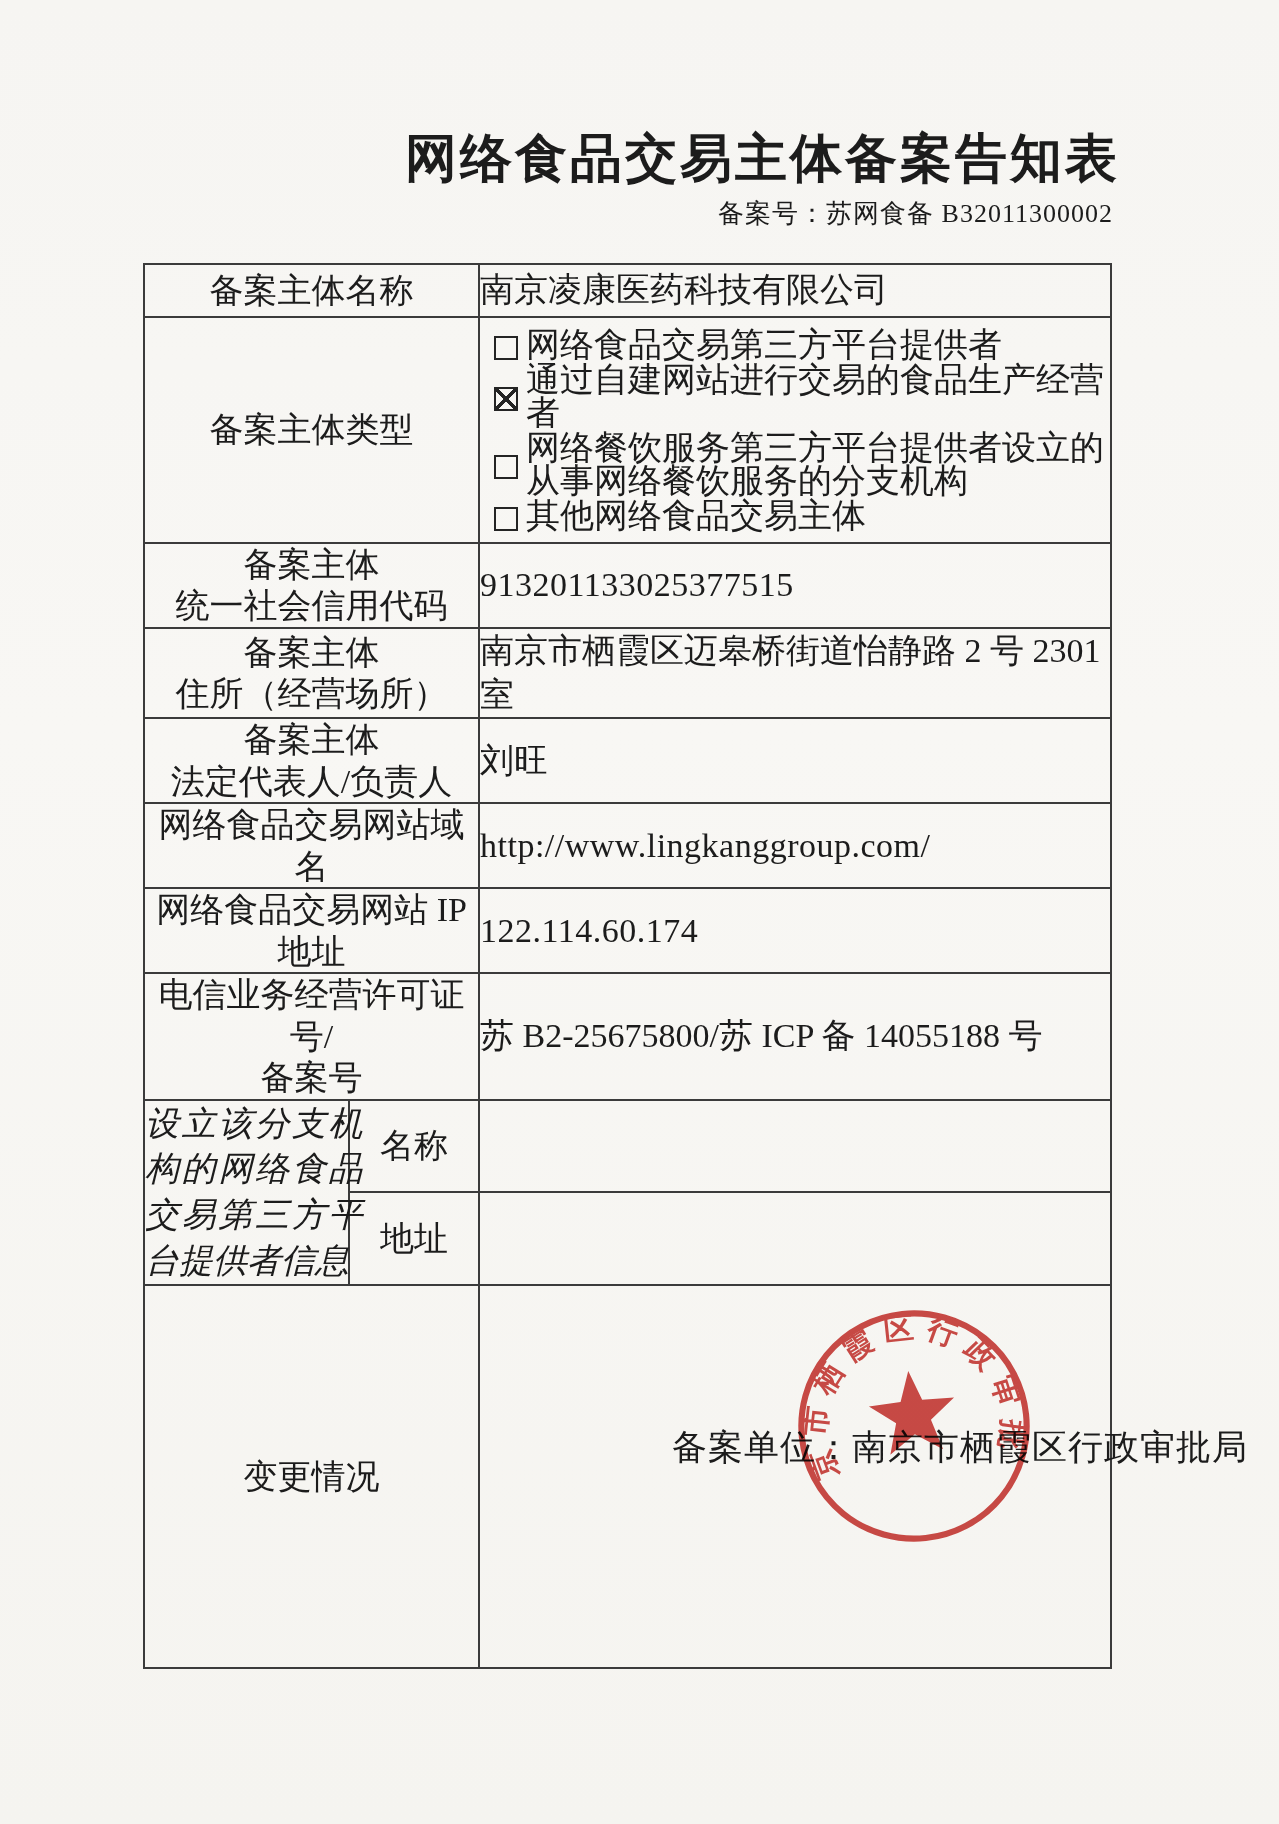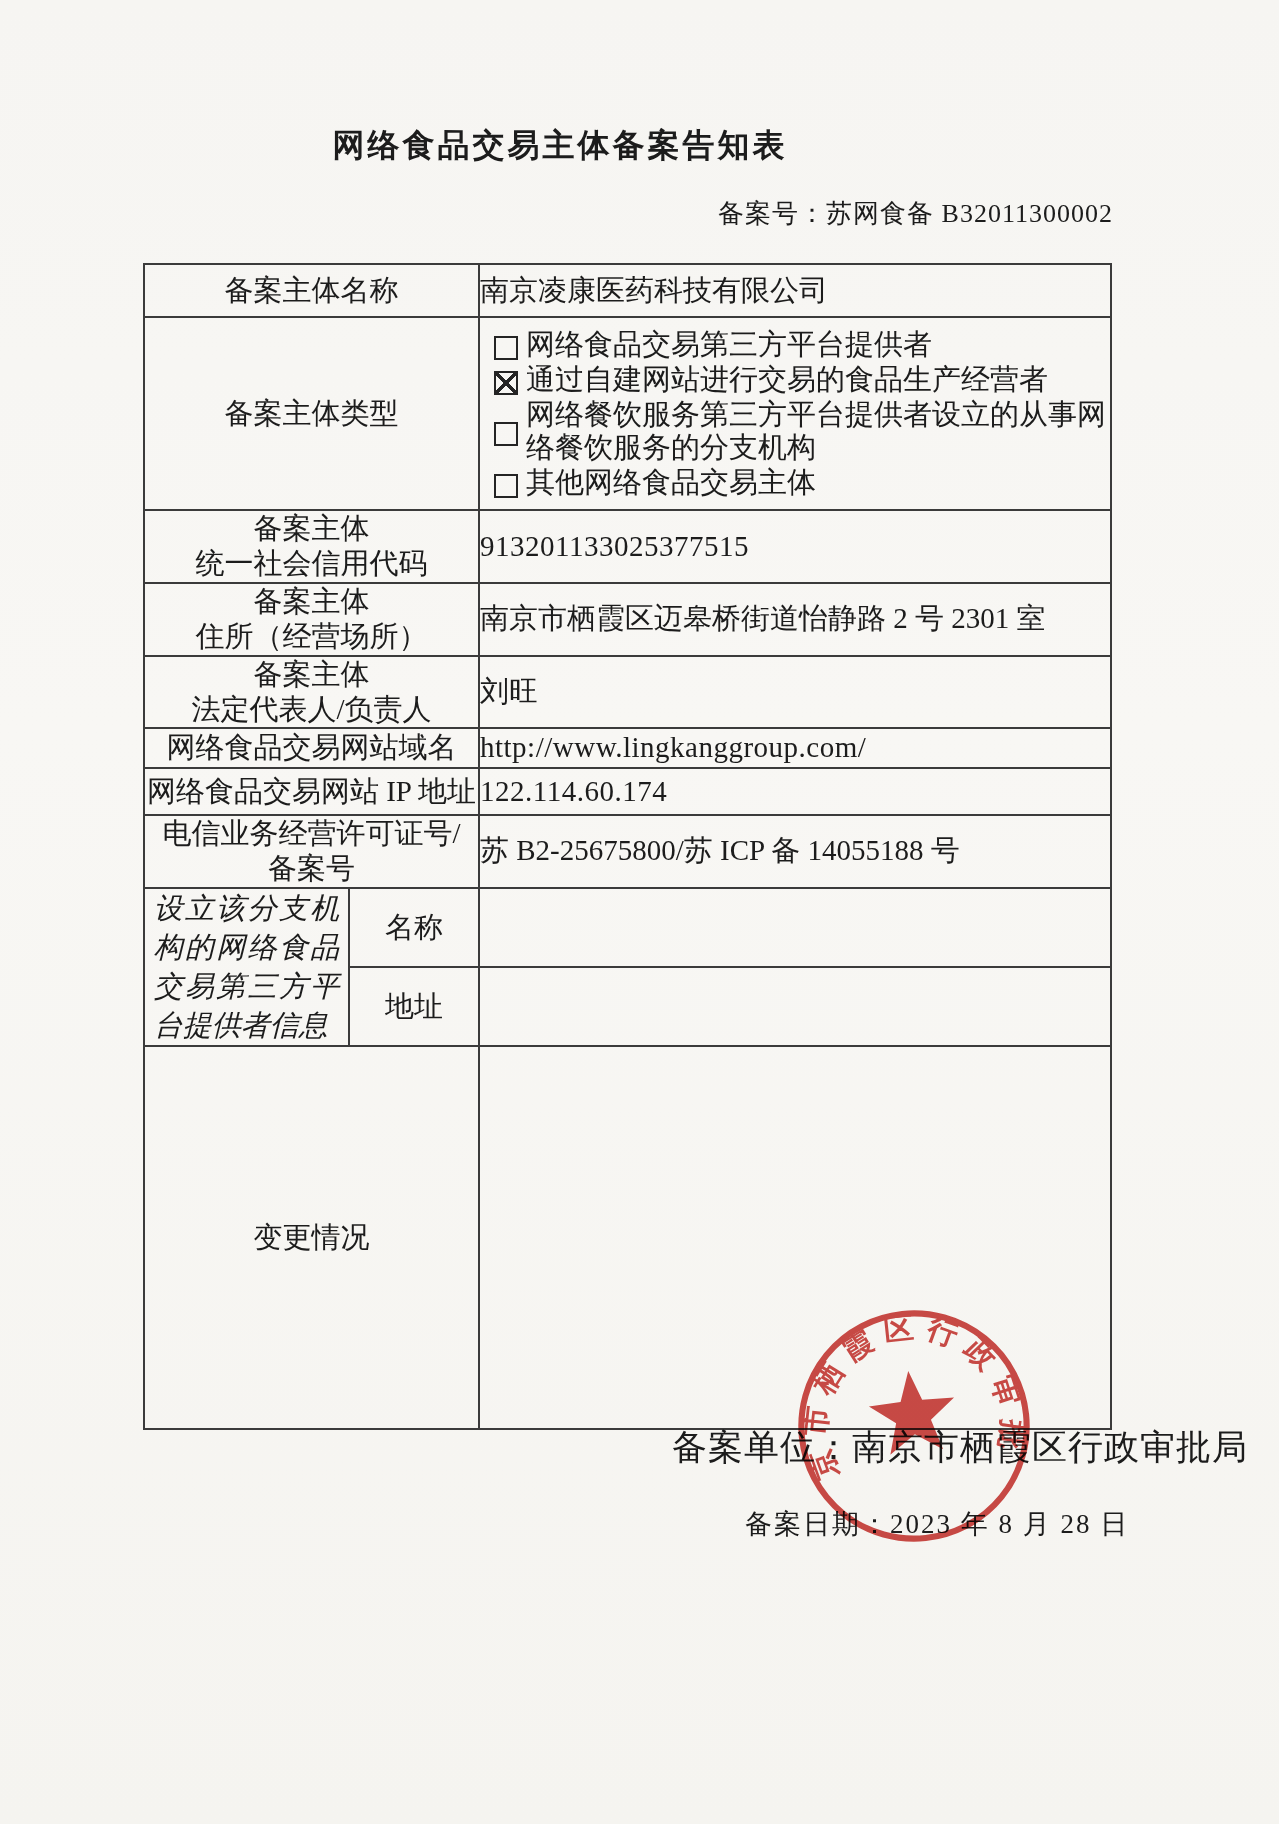--- a/index.html
+++ b/index.html
@@ -7,32 +7,32 @@
     position:relative;
     width:1279px;height:1824px;
     margin:0 auto;
     background:linear-gradient(180deg,#f6f5f2 0%,#f8f7f4 40%,#f5f4f0 100%);
     font-family:"Liberation Serif","DejaVu Serif",serif;
     color:#1c1c1c;
     overflow:hidden;
   }
   .doc-title{
     position:absolute;top:124px;left:0;width:1120px;
-    text-align:center;
+    text-align:right;
     font-family:"Liberation Sans","DejaVu Sans",sans-serif;
-    font-size:32px;font-weight:bold;letter-spacing:3px;
+    font-size:52px;font-weight:bold;letter-spacing:3px;
   }
   .filing-no{
     position:absolute;top:196px;left:0;width:1113px;
     text-align:right;font-size:26px;letter-spacing:1px;
   }
   table.reg{
     position:absolute;left:143px;top:263px;width:967px;
     border-collapse:collapse;table-layout:fixed;
-    font-size:29px;
+    font-size:34px;
     padding-left:32px;
   }
   table.reg td{
     border:2px solid #3b3b3b;
     padding:0;
     vertical-align:middle;
   }
   td.lbl{text-align:center;line-height:1.22;}
   td.val{text-align:left;padding:4px 14px;line-height:1.3;}
   .val-latin{letter-spacing:0.5px;}
@@ -165,21 +165,20 @@
     </tr>
 
     <tr style="height:383px">
       <td class="lbl" colspan="2">变更情况</td>
       <td class="val" style="vertical-align:top"></td>
     </tr>
   </tbody>
     </table>
 
   <div class="footer-unit">备案单位：南京市栖霞区行政审批局</div>
-  <div class="footer-date">备案日期：2023 年 8 月 28 日</div>
 
   <svg class="stamp" viewBox="0 0 250 250" xmlns="http://www.w3.org/2000/svg">
     <circle cx="125" cy="125" r="110" fill="none" stroke-width="6" stroke="#c8332e"></circle>
     <polygon points="125,71 114.4,100.4 83.2,101.4 107.9,120.6 99.1,150.6 125,133 150.9,150.6 142.1,120.6 166.8,101.4 135.6,100.4" fill="#c8332e"></polygon>
     <path id="stamp-arc" d="M 54.6,174.3 A 86,86 0 1 1 195.4,174.3" fill="none"></path>
     <text font-size="29" letter-spacing="10" text-anchor="middle" font-family="Liberation Sans, sans-serif" font-weight="bold" fill="#c8332e">
       <textPath href="#stamp-arc" startOffset="50%">南京市栖霞区行政审批局</textPath>
     </text>
   </svg>
 

